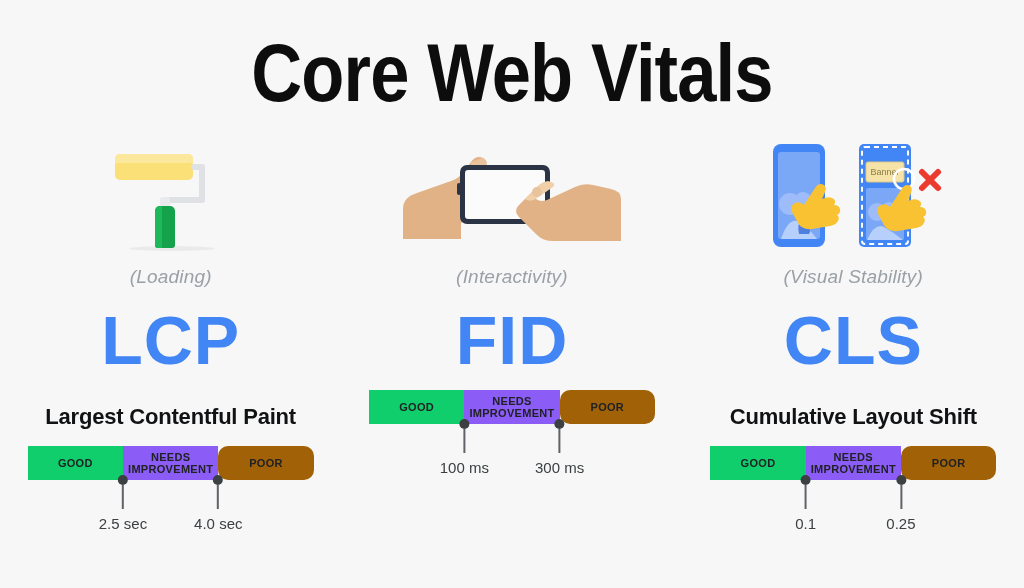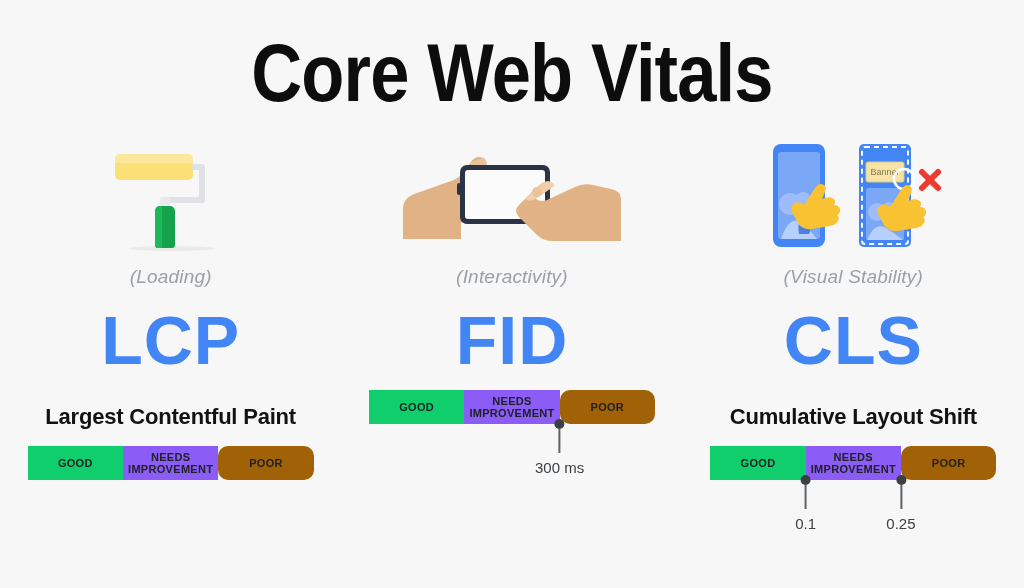--- a/index.html
+++ b/index.html
@@ -114,20 +114,32 @@
       </div>
       <div class="subtitle">(Loading)</div>
       <div class="acronym">LCP</div>
       <div class="fullname">Largest Contentful Paint</div>
       <div class="scale">
         <div class="bar">
           <div class="seg good">GOOD</div>
           <div class="seg ni">NEEDS IMPROVEMENT</div>
           <div class="seg poor">POOR</div>
         </div>
+        <div class="ticks">
+          <div class="tick t1">
+            <div class="dot"></div>
+            <div class="stem"></div>
+            <div class="lbl">2.5 sec</div>
+          </div>
+          <div class="tick t2">
+            <div class="dot"></div>
+            <div class="stem"></div>
+            <div class="lbl">4.0 sec</div>
+          </div>
+        </div>
       </div>
     </div>
 
     <div class="col">
       <div class="icon-area">
         <svg class="fid-icon" viewBox="0 0 230 105" xmlns="http://www.w3.org/2000/svg">
 
           <path d="M6 96 L6 66 Q6 54 20 50 L54 38 Q62 35 66 30 L74 19 Q79 12 86 15 Q92 18 88 26 L82 37
                    Q88 32 96 29 L104 26 Q112 23 115 30 Q117 36 109 39 L98 44
                    Q104 43 108 45 L82 58 L95 60 Q100 62 96 66 L64 80 L64 96 Z" fill="#e0b285"></path>
@@ -146,20 +158,25 @@
       </div>
       <div class="subtitle">(Interactivity)</div>
       <div class="acronym">FID</div>
       <div class="scale">
         <div class="bar">
           <div class="seg good">GOOD</div>
           <div class="seg ni">NEEDS IMPROVEMENT</div>
           <div class="seg poor">POOR</div>
         </div>
         <div class="ticks">
+          <div class="tick t1">
+            <div class="dot"></div>
+            <div class="stem"></div>
+            <div class="lbl">100 ms</div>
+          </div>
           <div class="tick t2">
             <div class="dot"></div>
             <div class="stem"></div>
             <div class="lbl">300 ms</div>
           </div>
         </div>
       </div>
     </div>
 
     <div class="col">

